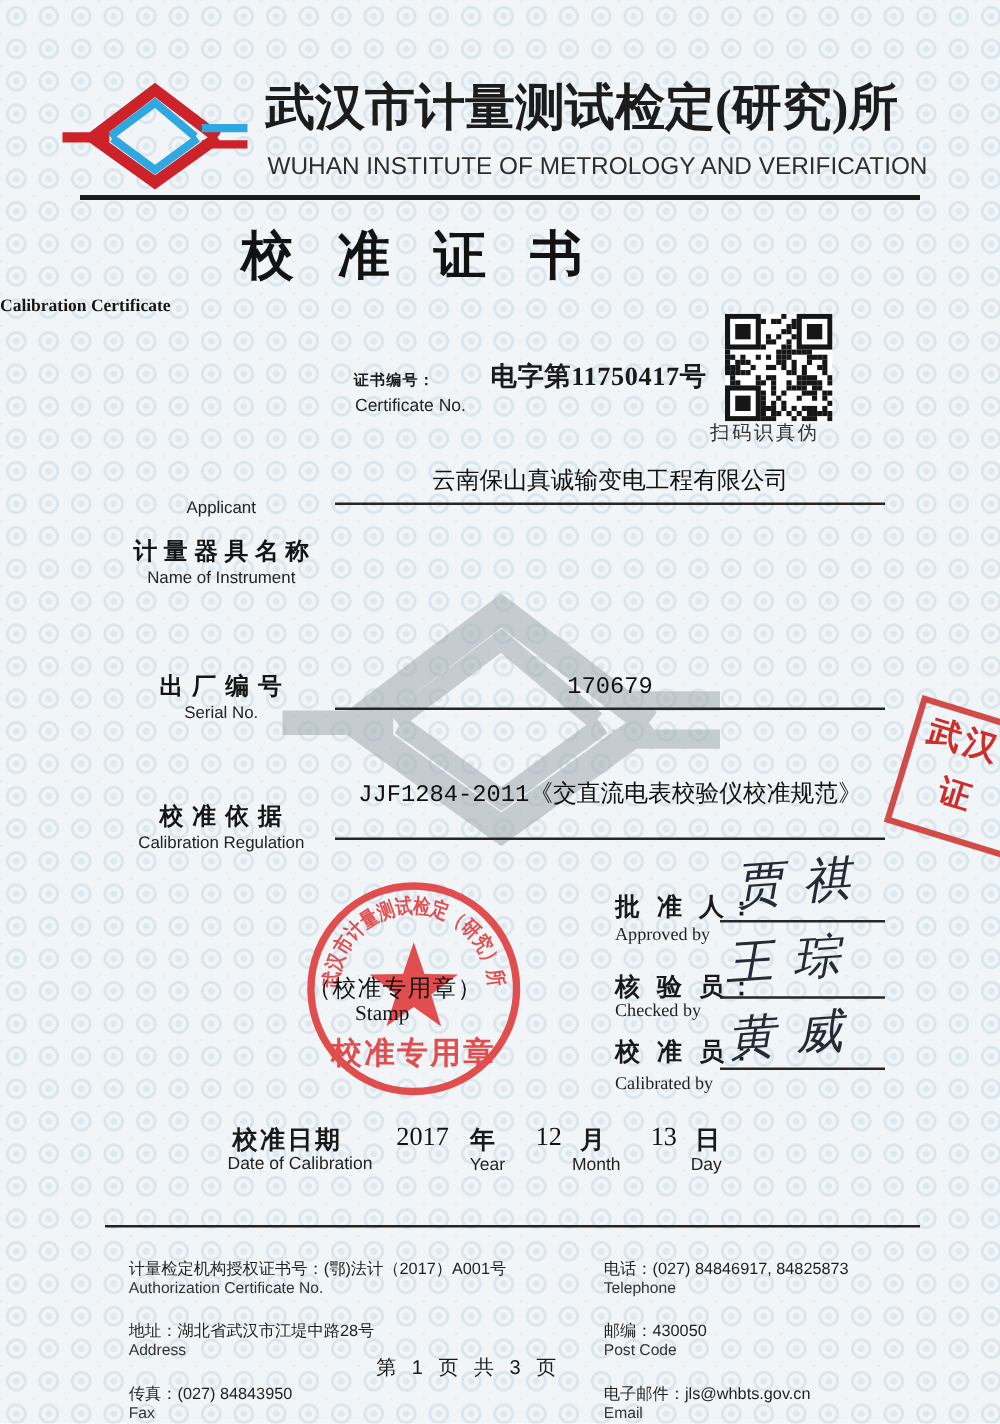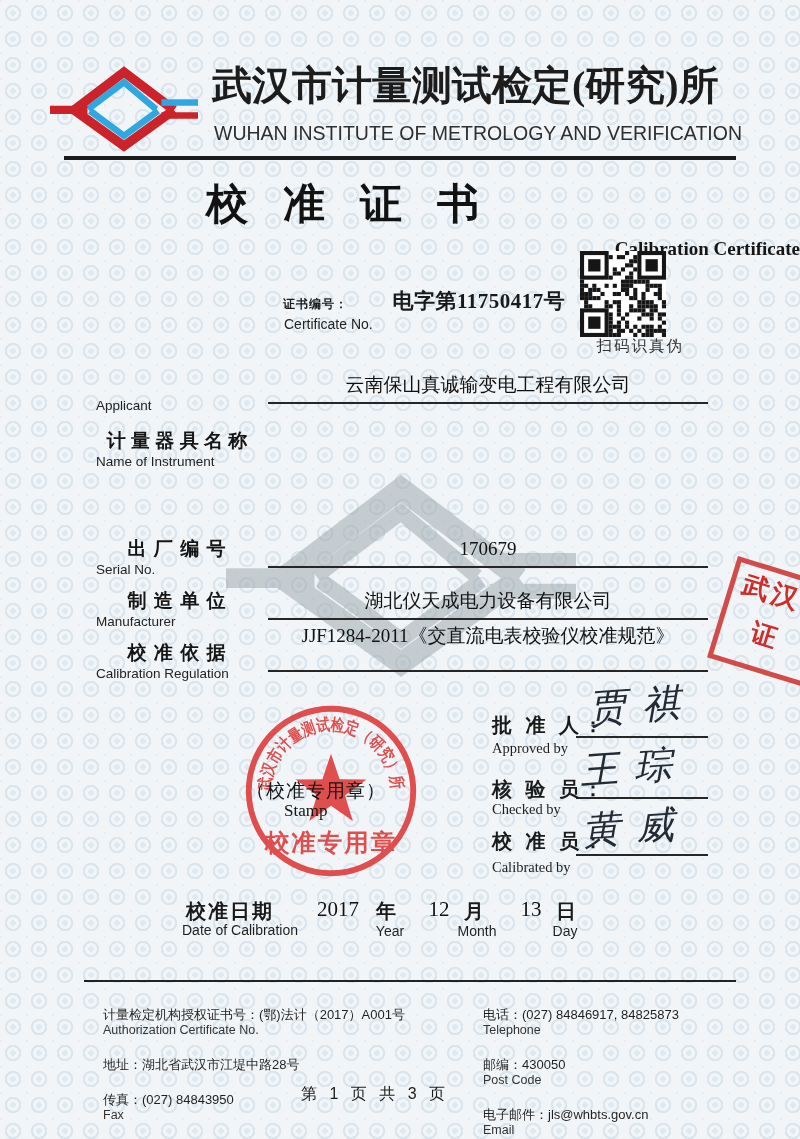--- a/index.html
+++ b/index.html
@@ -13,37 +13,37 @@
       radial-gradient(circle at 0px 0px, rgba(122,166,199,0.12) 2px, transparent 2.5px);
     background-size:26px 26px, 26px 26px, 26px 26px;
   }
   .abs{position:absolute;}
   
   .logo{left:50px; top:60px; width:148px; height:98px;}
   .org-cn{left:212px; top:58px; width:540px; font-family:"Liberation Serif", serif; font-weight:700; font-size:40px; letter-spacing:0px; color:#1c1c1c; white-space:nowrap;}
   .org-en{left:214px; top:122px; width:540px; font-size:19.5px; font-weight:500; color:#2e2e2e; white-space:nowrap;}
   .header-rule{left:64px; top:156px; width:672px; height:4px; background:#1c1c1c;}
   
-  .doc-title{left:0; top:176px; width:659px; text-align:center; font-size:42px; font-weight:700; letter-spacing:35px; text-indent:35px; color:#121212;padding-left:13px;}
-  .doc-title-en{left:0; top:238px; width:800px; text-align:right; font-family:"Liberation Serif", serif; font-weight:700; font-size:19px; color:#161616;}
+  .doc-title{left:0; top:176px; width:659px; text-align:center; font-size:42px; font-weight:700; letter-spacing:35px; text-indent:35px; color:#121212;}
+  .doc-title-en{left:0; top:238px; width:800px; text-align:left; font-family:"Liberation Serif", serif; font-weight:700; font-size:14px; color:#161616;}
   
   .certno{left:283px; top:287px; white-space:nowrap;}
   .certno-label{font-size:12px; font-weight:700; letter-spacing:1px;}
   .certno-value{font-family:"Liberation Serif", serif; font-size:21px; font-weight:600; letter-spacing:0.5px;margin-left:40px;}
   .certno-en{left:284px; top:316px; font-size:14px; color:#222;}
   
   .qr{left:580px; top:251px; width:86px; height:86px;}
-  .qr-caption{left:568px; top:336px; width:116px; text-align:right; font-size:15.5px; letter-spacing:2px; color:#333;}
+  .qr-caption{left:568px; top:336px; width:116px; text-align:left; font-size:15.5px; letter-spacing:2px; color:#333;}
   
   .watermark{left:226px; top:462px; width:350px; height:228px; opacity:0.5;}
   
   .frow{position:absolute; left:96px; width:612px; height:34px;}
   .flabel{position:absolute; left:0; top:0; width:162px; text-align:center; font-size:19px; font-weight:700; letter-spacing:1px; white-space:nowrap; color:#151515;}
-  .flabel-en{position:absolute; left:0; top:26px; width:162px; text-align:left; font-size:13.5px; font-weight:400; letter-spacing:0; color:#222;}
-  .fvalue{position:absolute; left:172px; right:0; top:-2px; height:32px; border-bottom:2px solid #262626; text-align:center; font-family:Liberation Serif, serif; font-size:19px; color:#111; line-height:30px; white-space:nowrap;}
+  .flabel-en{position:absolute; left:0; top:26px; width:162px; text-align:center; font-size:13.5px; font-weight:400; letter-spacing:0; color:#222;}
+  .fvalue{position:absolute; left:172px; right:0; top:-2px; height:32px; border-bottom:2px solid #262626; text-align:center; font-family:Liberation Mono, monospace; font-size:19px; color:#111; line-height:30px; white-space:nowrap;}
   .raised .fvalue span{display:inline-block; transform:translateY(-17px);}
   
   .stamp-svg{left:238px; top:698px; width:186px; height:186px;}
   .stamp-overlay-cn{left:246px; top:778px; font-size:19px; color:#141414; letter-spacing:1px;}
   .stamp-overlay-en{left:284px; top:801px; font-family:"Liberation Serif", serif; font-size:17px; color:#141414;}
   
   .side-stamp{left:738px; top:556px; width:176px; height:96px; border:5px solid rgba(205,46,42,0.85); transform:rotate(17deg); transform-origin:top left; color:#cd2e2a;}
   .side-stamp .l1{position:absolute; left:8px; top:2px; font-size:27px; font-weight:700; letter-spacing:3px;}
   .side-stamp .l2{position:absolute; left:30px; top:46px; font-size:26px; font-weight:700;}
   
@@ -268,25 +268,20 @@
   </div>
   <div class="frow" style="top:428px">
     <div class="flabel" style="letter-spacing:0;">计 量 器 具 名 称</div>
     <div class="flabel-en">Name of Instrument</div>
   </div>
   <div class="frow" style="top:536px">
     <div class="flabel">出 厂 编 号</div>
     <div class="flabel-en">Serial No.</div>
     <div class="fvalue"><span>170679</span></div>
   </div>
-  <div class="frow" style="top:588px">
-    <div class="flabel">制 造 单 位</div>
-    <div class="flabel-en">Manufacturer</div>
-    <div class="fvalue"><span>湖北仪天成电力设备有限公司</span></div>
-  </div>
   <div class="frow raised" style="top:640px">
     <div class="flabel">校 准 依 据</div>
     <div class="flabel-en" style="white-space:nowrap">Calibration Regulation</div>
     <div class="fvalue"><span>JJF1284-2011《交直流电表校验仪校准规范》</span></div>
   </div>
 
   <svg class="abs stamp-svg" viewBox="0 0 190 190">
     <defs>
       <path id="arcTop" d="M 33 95 A 62 62 0 1 1 157 95" fill="none"></path>
     </defs>
@@ -335,20 +330,21 @@
   <div class="abs d-en" style="left:542px; top:923px; width:46px; text-align:center">Day</div>
 
   <div class="abs footer-rule"></div>
   <div class="fcol fcol-left">
     <div class="f-item">
       <div class="cn">计量检定机构授权证书号：(鄂)法计（2017）A001号</div>
       <div class="en">Authorization Certificate No.</div>
     </div>
     <div class="f-item">
       <div class="cn">地址：湖北省武汉市江堤中路28号</div>
+      <div class="en">Address</div>
     </div>
     <div class="f-item">
       <div class="cn">传真：(027) 84843950</div>
       <div class="en">Fax</div>
     </div>
   </div>
   <div class="fcol fcol-right">
     <div class="f-item">
       <div class="cn">电话：(027) 84846917, 84825873</div>
       <div class="en">Telephone</div>

